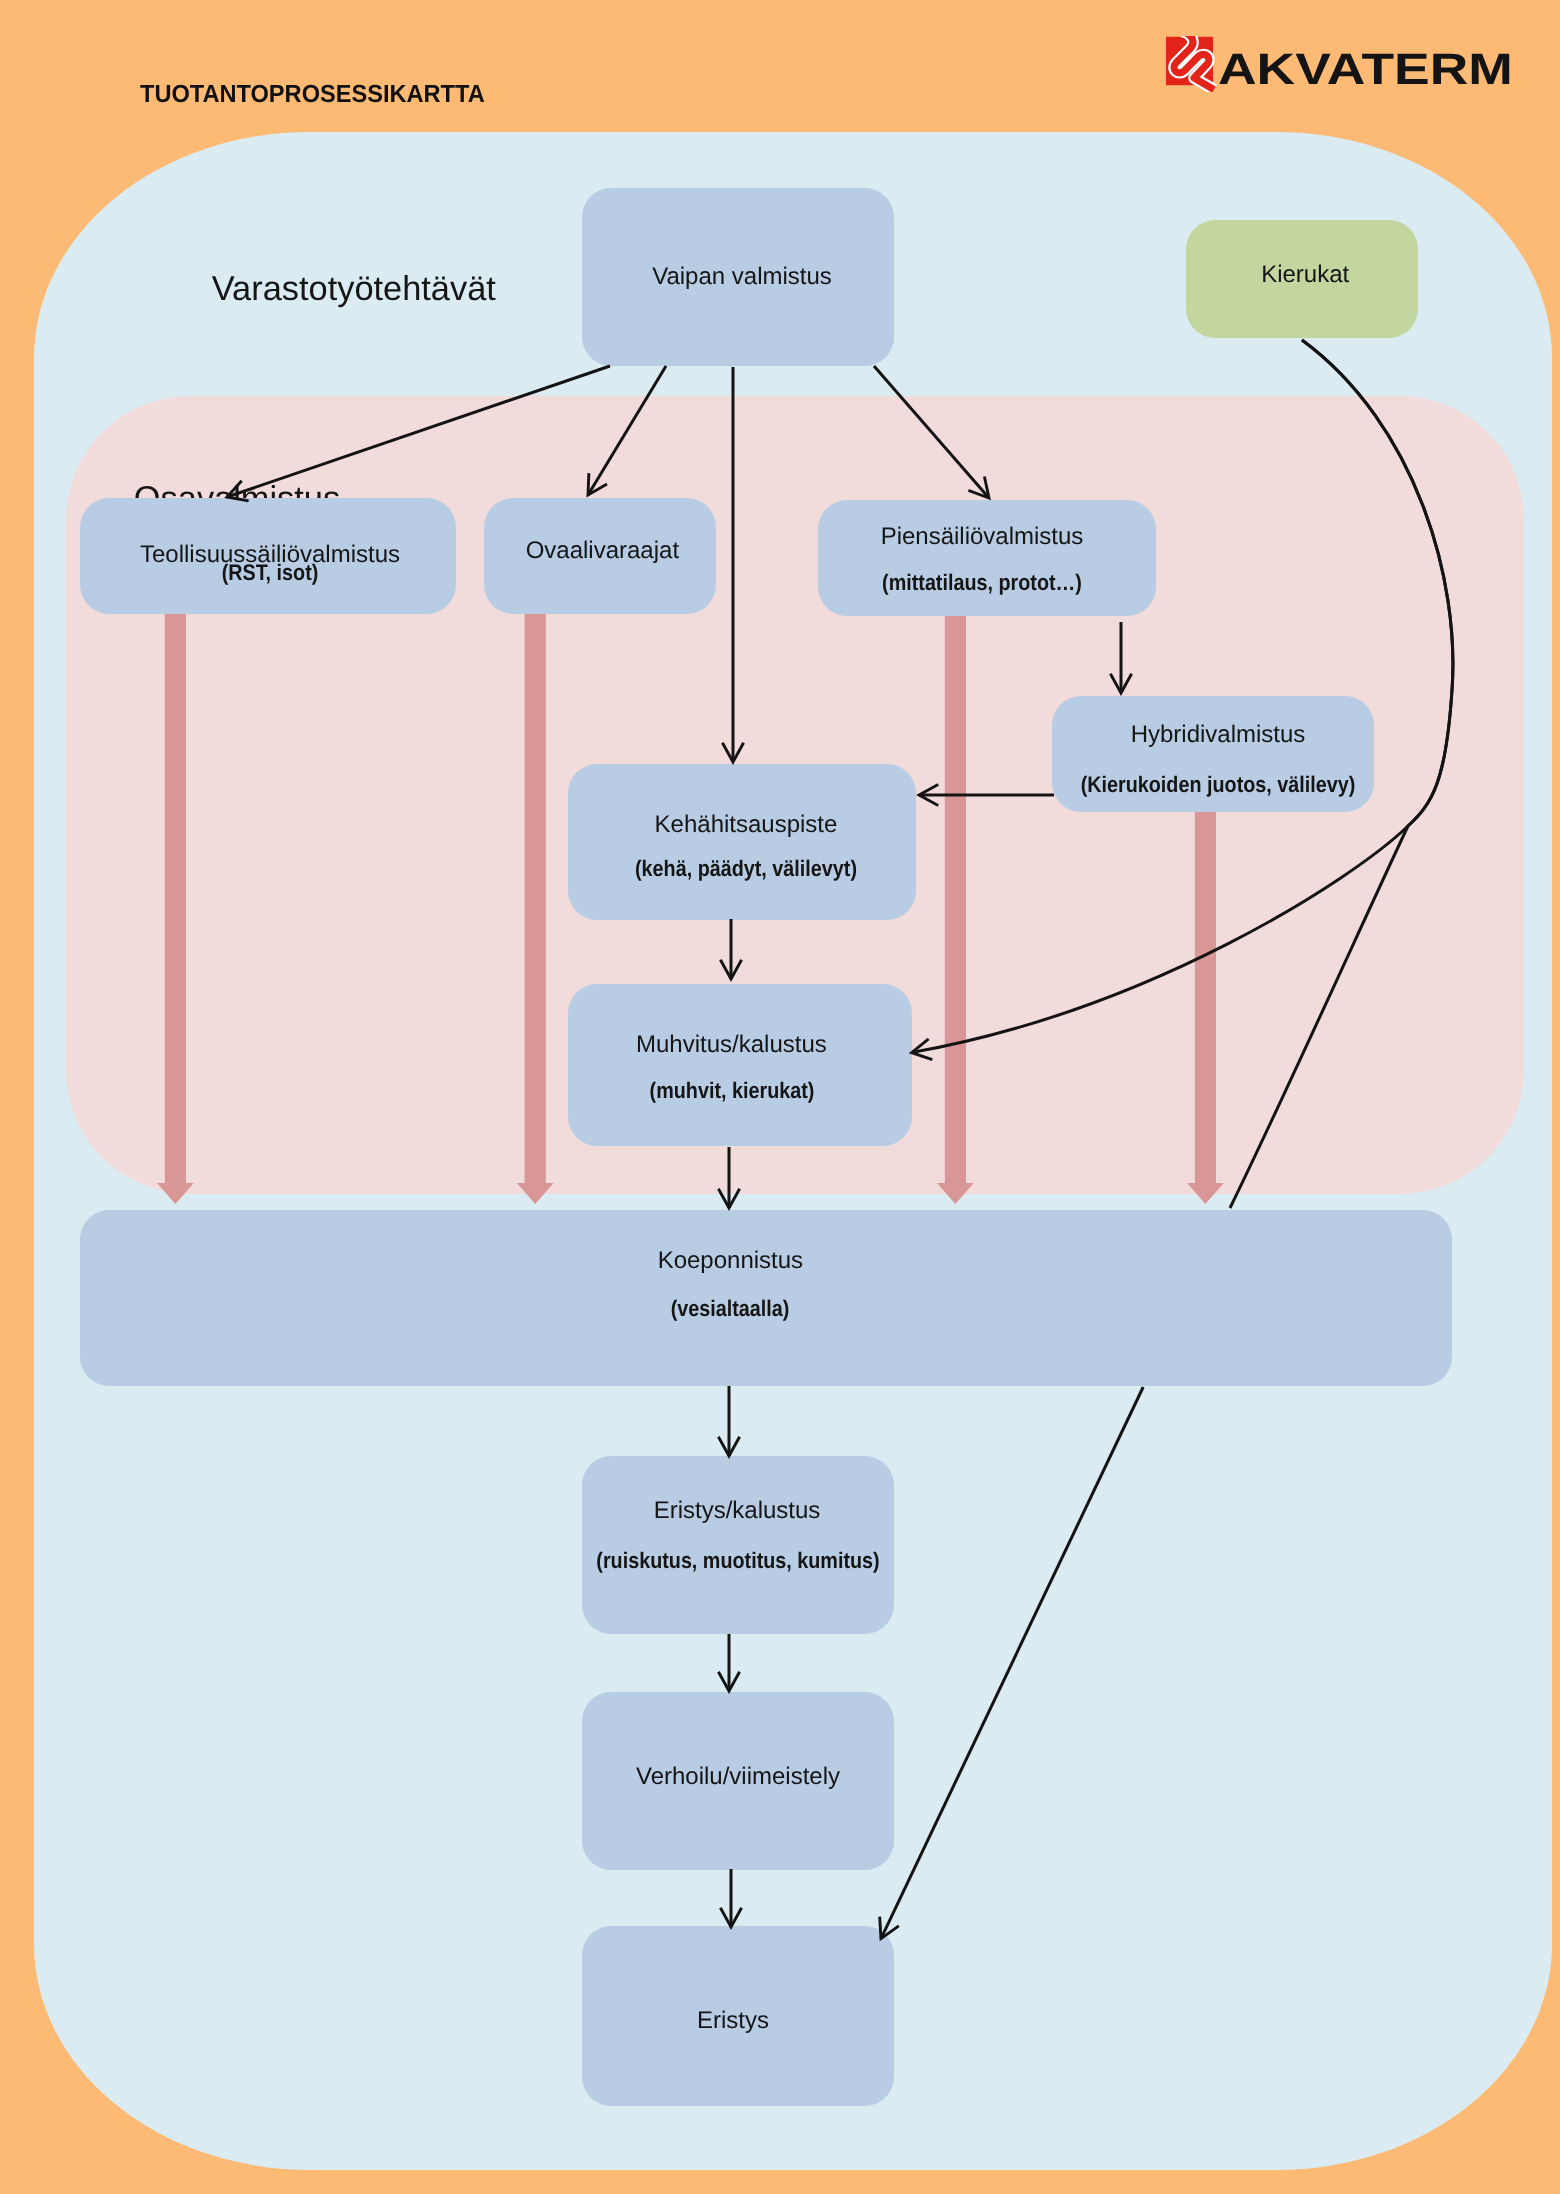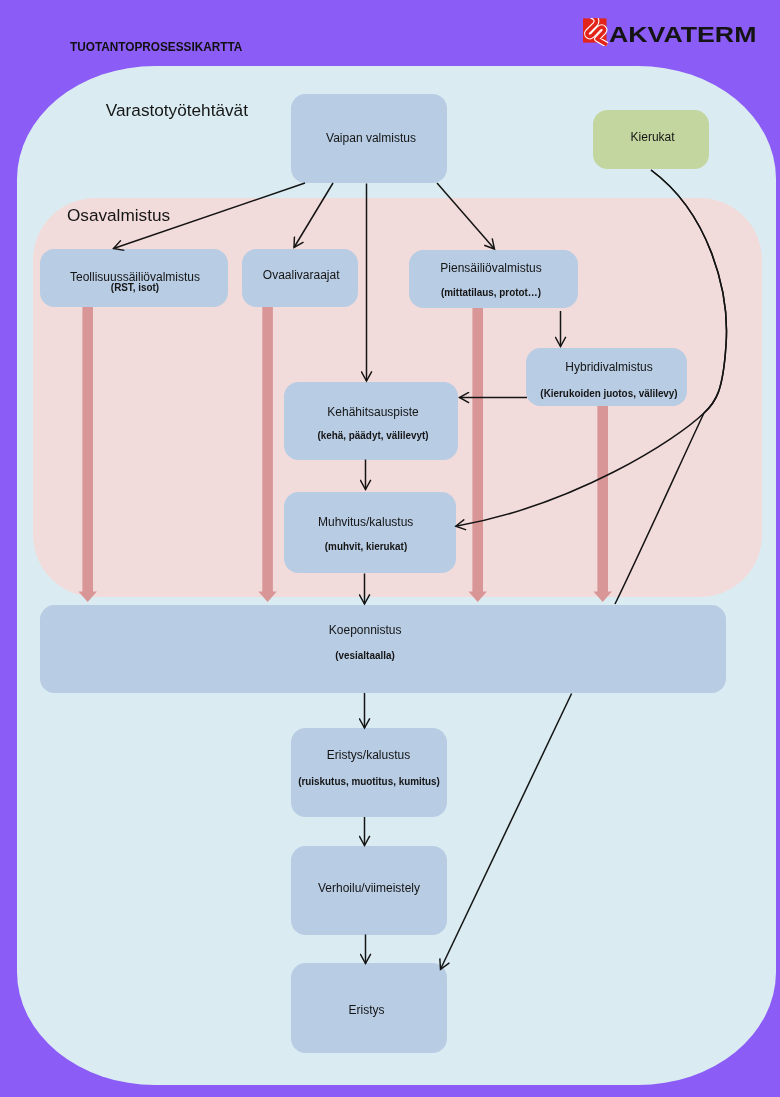--- a/index.html
+++ b/index.html
@@ -1,26 +1,26 @@
 <!DOCTYPE html>
 <html><head>
 <meta charset="utf-8">
 <title>Tuotantoprosessikartta</title>
 <style>
   html,body{margin:0;padding:0;background:#ffffff;}
   body{width:780px;height:1097px;overflow:hidden;font-family:"Liberation Sans",sans-serif;}
-  #page{position:relative;width:780px;height:1097px;background:#8b5cf6;overflow:hidden;}
+  #page{position:relative;width:780px;height:1097px;background:#fdba74;overflow:hidden;}
 
   .title{position:absolute;font-family:"Liberation Sans",sans-serif;font-weight:bold;
          font-size:12.4px;letter-spacing:0px;color:#111111;white-space:nowrap;
          transform-origin:0 0;transform:scaleX(0.952);}
 
   .zone{position:absolute;}
   .zone-label{position:absolute;font-size:17.2px;color:#161616;white-space:nowrap;
-              line-height:1;transform:translate(-50%,0);}
+              line-height:1;transform:translate(-50%,0);margin-top:34px;}
 
   .node{position:absolute;border-radius:14.5px;box-sizing:border-box;}
 
   .ntext{position:absolute;white-space:nowrap;color:#151515;line-height:1;
          transform:translate(-50%,0);}
   .t1{font-size:12px;}
   .t2{font-size:11.3px;font-weight:bold;}
 
   svg.overlay{position:absolute;left:0;top:0;width:780px;height:1097px;}
   .logo{position:absolute;left:583px;top:18px;width:178px;height:28px;}

